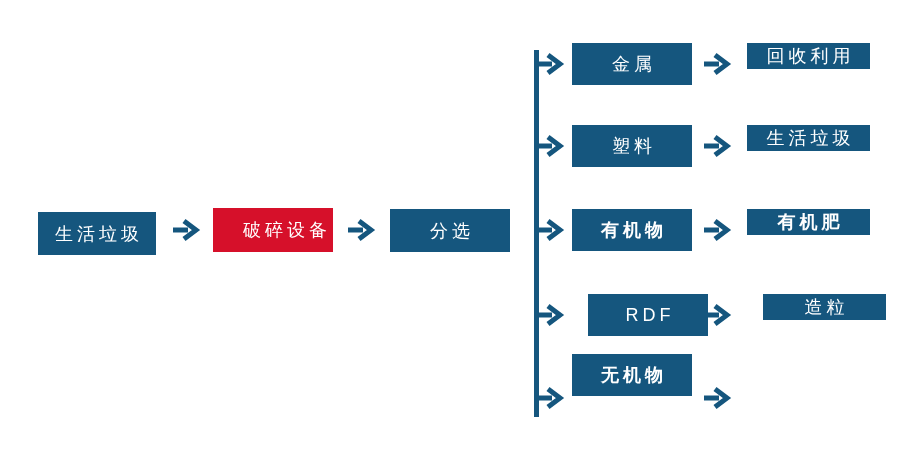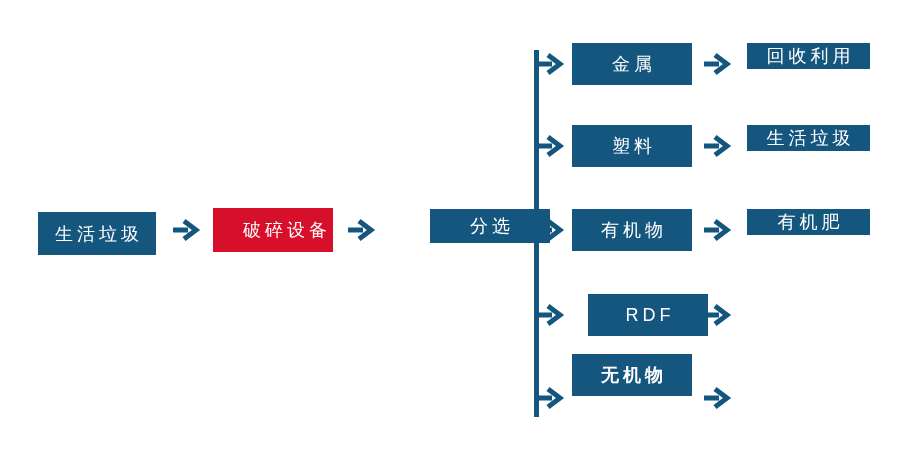--- a/index.html
+++ b/index.html
@@ -24,27 +24,27 @@
     letter-spacing:4px;
     text-indent:4px;
     white-space:nowrap;
     box-sizing:border-box;
     text-align:center;
   }
   .box.red{background:var(--red);padding-left:24px;}
   
   .b-main1{left:38px;top:212px;width:118px;height:43px;}
   .b-main2{left:213px;top:208px;width:120px;height:44px;}
-  .b-main3{left:390px;top:209px;width:120px;height:34px;margin-left:40px;}
+  .b-main3{left:390px;top:209px;width:120px;height:43px;}
   
   .col-mid{left:572px;width:120px;height:42px;}
   .col-right{left:747px;width:123px;height:26px;}
   .row0{top:43px;}
   .row1{top:125px;}
-  .row2{top:209px;}
+  .row2{top:209px;font-weight:bold;}
   .row3{top:294px;margin-left:16px;}
   .row4{top:354px;font-weight:bold;}
   
   .vline{
     position:absolute;
     left:534px;top:50px;width:5px;height:367px;
     background:var(--blue);
   }
   
   .arrow{position:absolute;width:30px;height:24px;}
@@ -117,20 +117,21 @@
 
   <svg class="arrow a-branch arow3" viewBox="0 0 30 24">
     <path d="M0 12 H16"></path>
       <path d="M12 3 L24 12 L12 21"></path>
   </svg>
   <div class="box col-mid row3">RDF</div>
   <svg class="arrow a-mid arow3" viewBox="0 0 30 24">
     <path d="M2 12 H17"></path>
       <path d="M13 3 L25 12 L13 21"></path>
   </svg>
+  <div class="box col-right row3">造粒</div>
 
   <svg class="arrow a-branch arow4" viewBox="0 0 30 24">
     <path d="M0 12 H16"></path>
       <path d="M12 3 L24 12 L12 21"></path>
   </svg>
   <div class="box col-mid row4">无机物</div>
   <svg class="arrow a-mid arow4" viewBox="0 0 30 24">
     <path d="M2 12 H17"></path>
       <path d="M13 3 L25 12 L13 21"></path>
   </svg>

